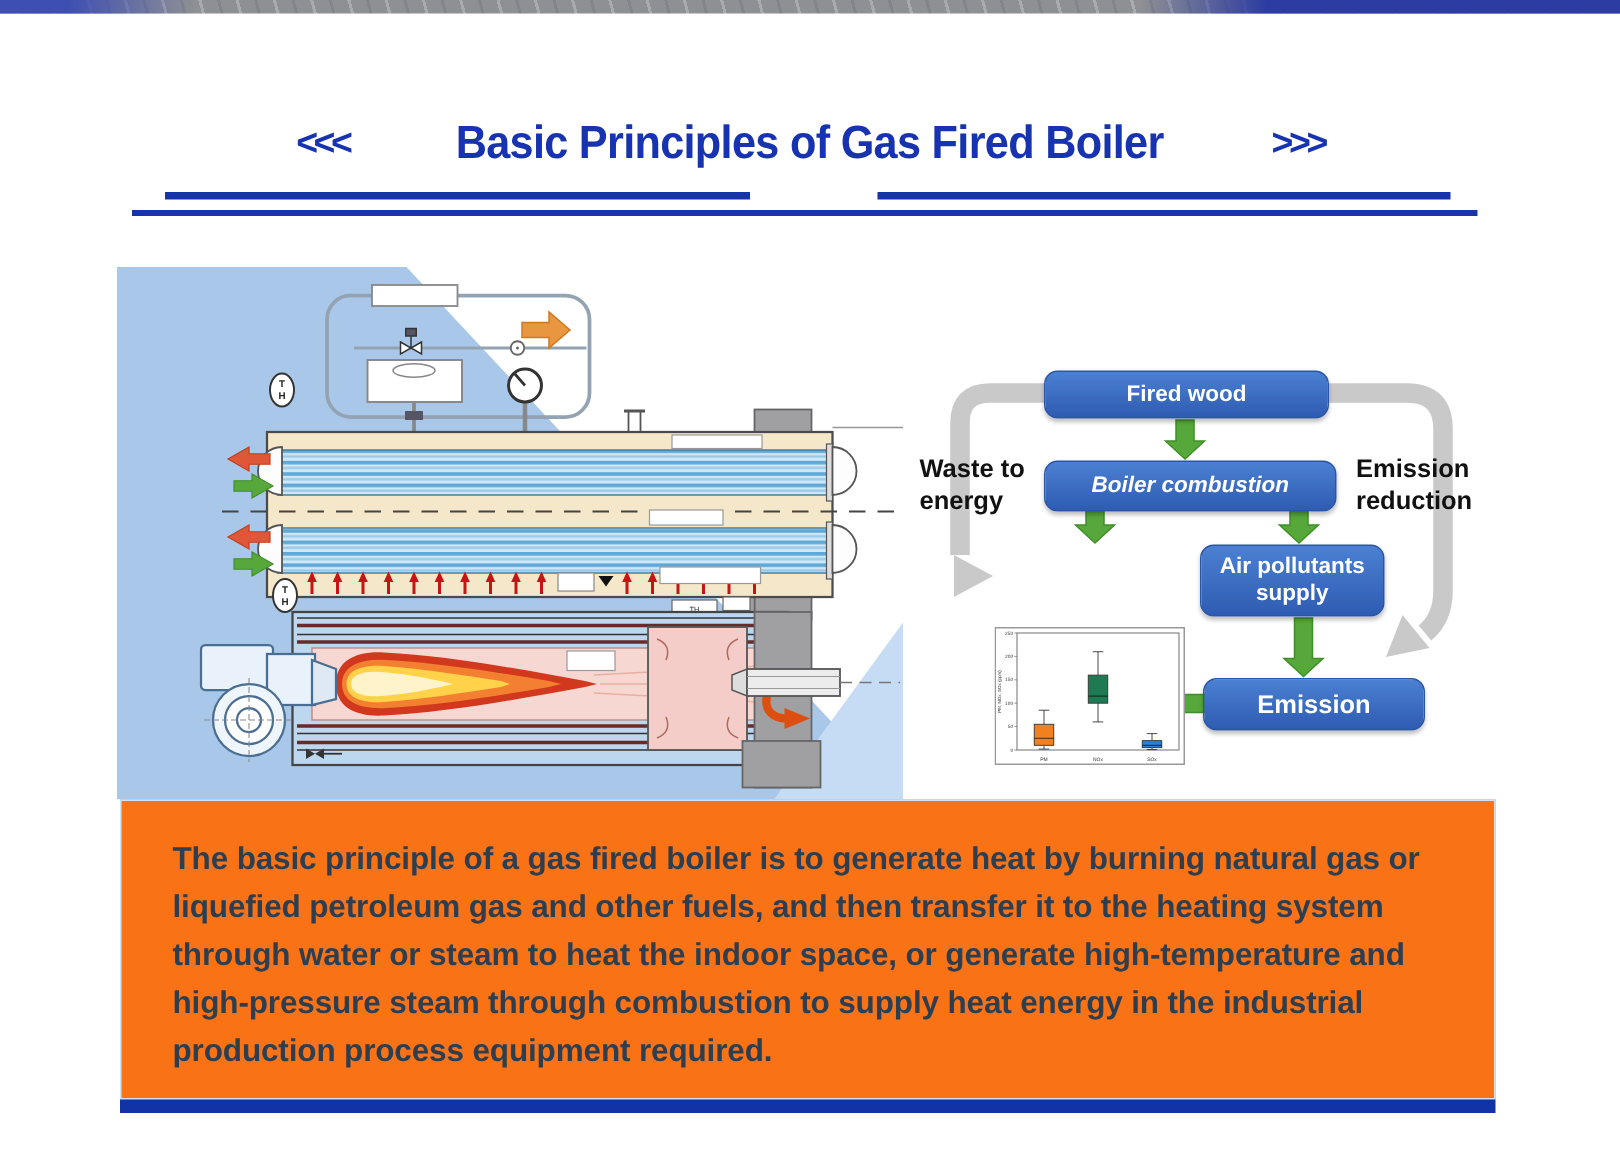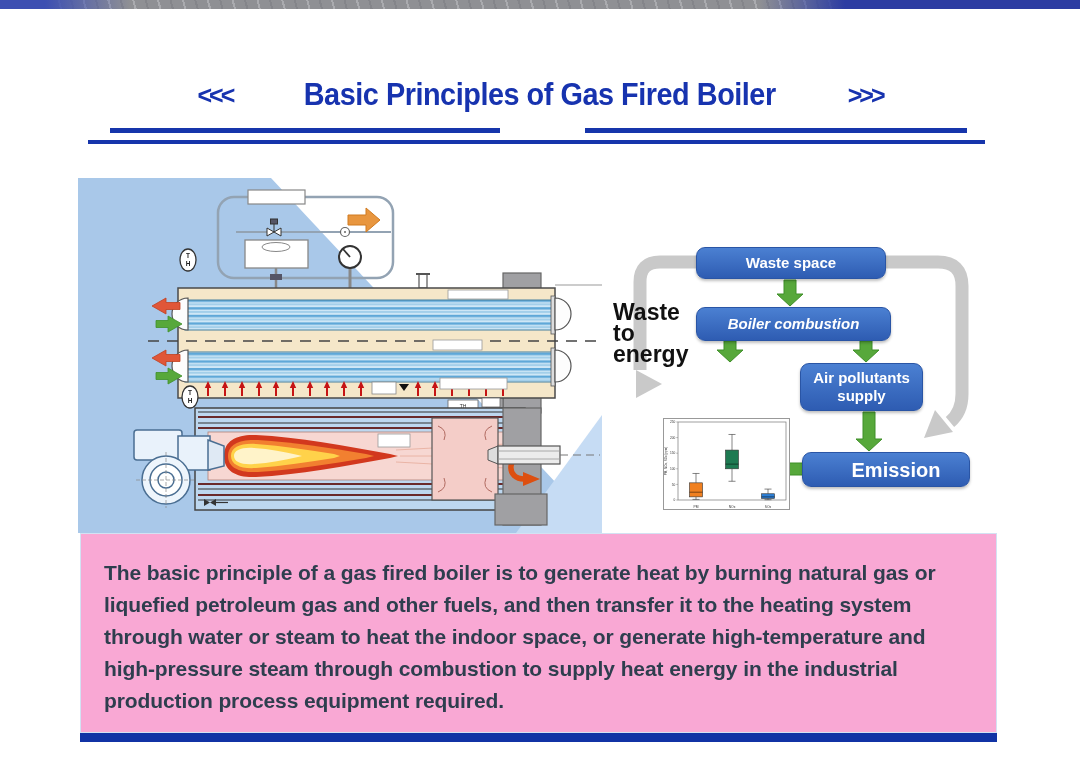--- a/index.html
+++ b/index.html
@@ -36,29 +36,29 @@
     position:absolute;border-radius:9px;color:#fff;font-weight:bold;
     display:flex;align-items:center;justify-content:center;text-align:center;
     font-size:15px;line-height:18px;box-shadow:0 2px 3px rgba(0,0,0,0.25);
   }
   .fblue{background:linear-gradient(#4b80d2,#2e5cb2);border:1px solid #2a55a5;}
   .fgold{background:linear-gradient(#cf9a12,#b37f07);border:1px solid #a5760a;}
   .n-waste{left:88px;top:19px;width:188px;height:30px;}
   .n-comb{left:88px;top:79px;width:193px;height:32px;font-style:italic;}
   .n-steam{left:62px;top:135px;width:120px;height:46px;}
   .n-air{left:192px;top:135px;width:121px;height:46px;}
-  .n-emis{left:194px;top:224px;width:146px;height:33px;font-size:20px;padding-left:20px;}
-  .side-label{position:absolute;font-weight:bold;color:#111;font-size:23px;line-height:21px;}
+  .n-emis{left:194px;top:224px;width:146px;height:33px;font-size:17px;}
+  .side-label{position:absolute;font-weight:bold;color:#111;font-size:17px;line-height:21px;}
   .lbl-left{left:5px;top:74px;width:88px;}
   .lbl-right{left:296px;top:74px;width:92px;}
   .boxplot{position:absolute;left:55px;top:190px;width:127px;height:92px;}
   
   .desc-box{
     position:absolute;left:80px;top:533px;width:917px;height:200px;
-    background:#f9a8d4;border:1px solid #d3e2f3;box-sizing:border-box;
+    background:#f97316;border:1px solid #d3e2f3;box-sizing:border-box;padding-left:11px;
   }
   .desc-text{
     margin:0;padding:23px 30px 0 23px;font-size:21px;line-height:32px;
     font-weight:bold;color:#2e3e4e;letter-spacing:-0.1px;
   }
   .bottom-bar{position:absolute;left:80px;top:733px;width:917px;height:9px;background:#1133a5;}
 </style>
 </head>
 <body>
 
@@ -276,33 +276,34 @@
     </g>
 
     <polygon points="176,52 188,52 188,66 195,66 182,78 169,66 176,66" fill="#57a83b" stroke="#3f8f28" stroke-width="1"></polygon>
     <polygon points="116,113 128,113 128,122 135,122 122,134 109,122 116,122" fill="#57a83b" stroke="#3f8f28" stroke-width="1"></polygon>
     <polygon points="252,113 264,113 264,122 271,122 258,134 245,122 252,122" fill="#57a83b" stroke="#3f8f28" stroke-width="1"></polygon>
     <polygon points="255,184 267,184 267,211 274,211 261,223 248,211 255,211" fill="#57a83b" stroke="#3f8f28" stroke-width="1"></polygon>
     <polygon points="198,235 198,247 181,247 181,254 166,241 181,228 181,235" fill="#57a83b" stroke="#3f8f28" stroke-width="1"></polygon>
   </svg>
 
   <div class="fnode fblue n-waste">
-      <span>Waste space</span>
+      <span>Fired wood</span>
     </div>
   <div class="fnode fblue n-comb">
       <span>Boiler combustion</span>
     </div>
   <div class="fnode fblue n-air">
       <span>Air pollutants supply</span>
     </div>
   <div class="fnode fblue n-emis">
       <span>Emission</span>
     </div>
 
   <div class="side-label lbl-left">Waste to energy</div>
+  <div class="side-label lbl-right">Emission reduction</div>
 
   <svg id="boxplot" class="boxplot" viewBox="0 0 127 92">
       <rect x="0.5" y="0.5" width="126" height="91" fill="#fff" stroke="#999" stroke-width="1"></rect>
       <rect x="15" y="4" width="108" height="78" fill="none" stroke="#777" stroke-width="0.7"></rect>
       <line x1="13.2" y1="82" x2="15" y2="82" stroke="#777" stroke-width="0.5"></line>
       <text x="12.4" y="83.1" font-size="3.2" text-anchor="end" fill="#333">0</text>
       <line x1="13.2" y1="66.4" x2="15" y2="66.4" stroke="#777" stroke-width="0.5"></line>
       <text x="12.4" y="67.5" font-size="3.2" text-anchor="end" fill="#333">50</text>
       <line x1="13.2" y1="50.8" x2="15" y2="50.8" stroke="#777" stroke-width="0.5"></line>
       <text x="12.4" y="51.9" font-size="3.2" text-anchor="end" fill="#333">100</text>

